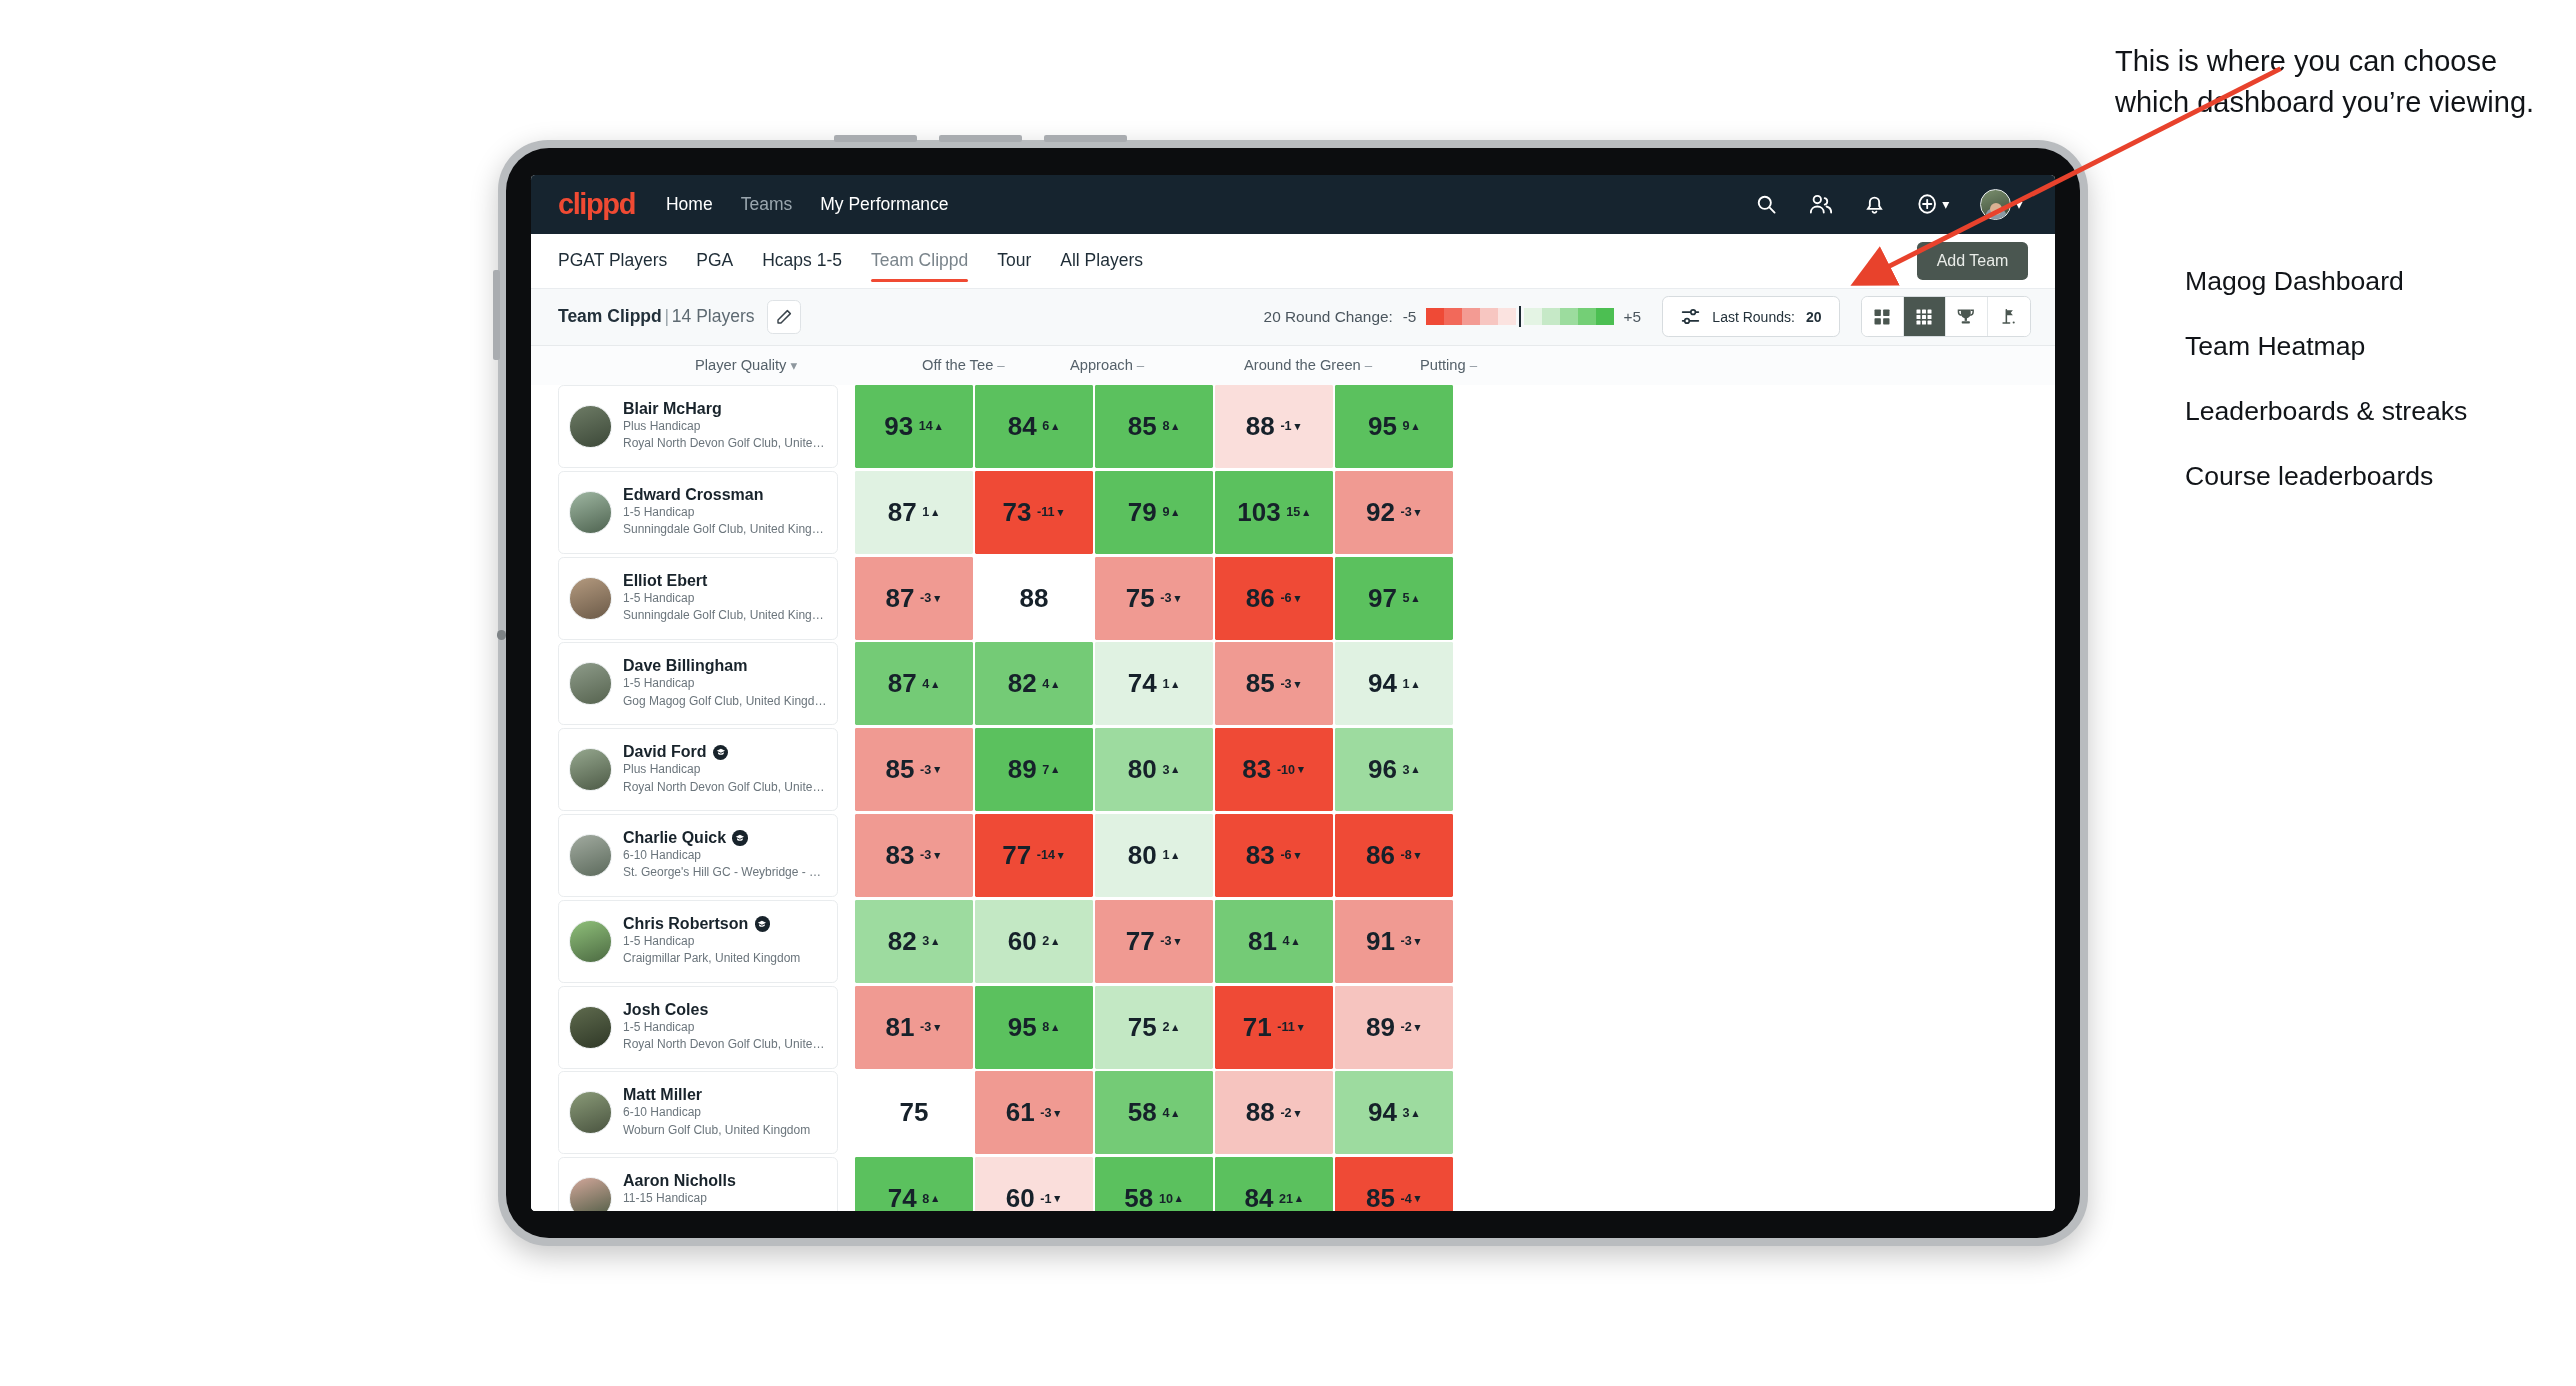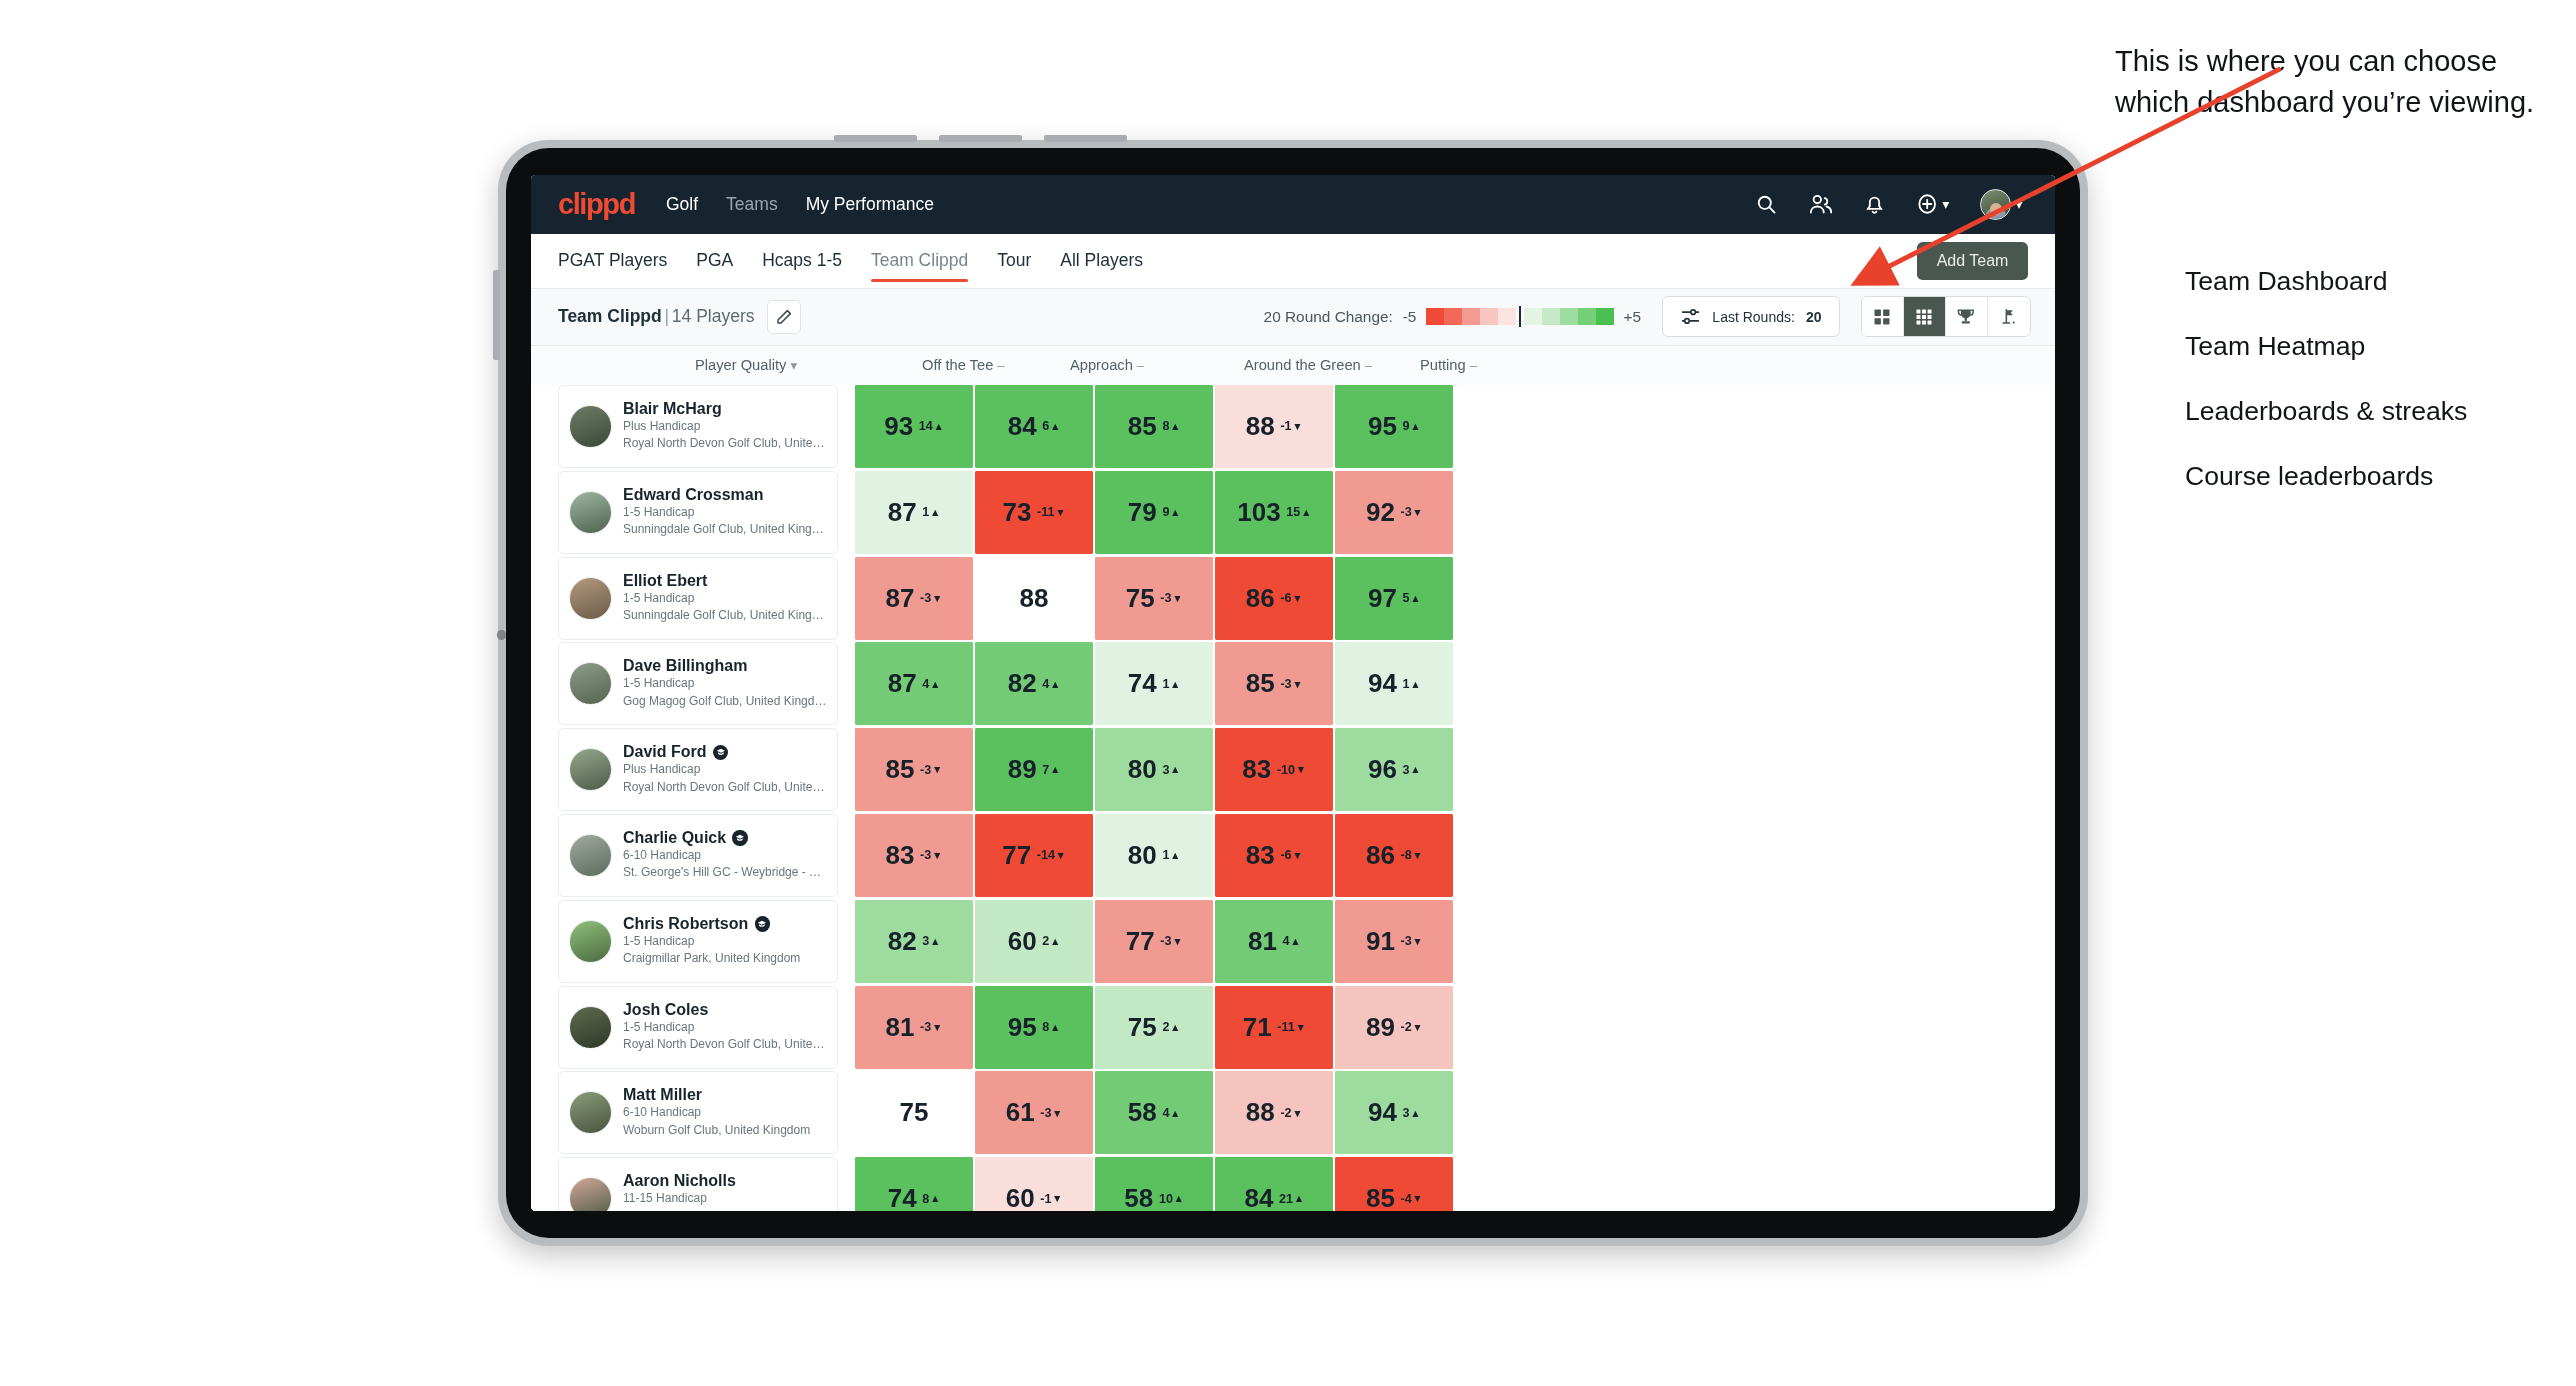--- a/index.html
+++ b/index.html
@@ -229,21 +229,21 @@
     <div class="btn-vol vol-c"></div>
     <div class="btn-vol pwr"></div>
     <div class="home-dot"></div>
 
     <div id="device-inner">
       <div id="screen">
 
         <div class="navbar">
           <div class="brand">clippd</div>
           <div class="nav-links">
-            <div class="nav-link">Golf</div>
+            <div class="nav-link">Home</div>
             <div class="nav-link dim">Teams</div>
             <div class="nav-link">My Performance</div>
           </div>
 
           <div class="nav-right">
             <div class="nav-icon">
               <svg width="22.4" height="22.4" viewBox="0 0 24 24" fill="none" stroke="#fff" stroke-width="2" stroke-linecap="round">
                 <circle cx="10.5" cy="10.5" r="6.5"></circle>
                   <line x1="15.5" y1="15.5" x2="21" y2="21"></line>
               </svg>
@@ -765,20 +765,20 @@
   <svg id="arrow-svg" viewBox="0 0 680 400" width="476" height="280">
     <defs>
       <marker id="ah" markerWidth="9" markerHeight="9" refX="7" refY="4.5" orient="auto">
         <path d="M0,0 L9,4.5 L0,9 z" fill="#e8422c"></path>
       </marker>
     </defs>
     <line x1="638" y1="18" x2="36" y2="322" stroke="#e8422c" stroke-width="7" marker-end="url(#ah)"></line>
   </svg>
 
   <div class="anno-list">
-    <div class="anno-item">Team Dashboard</div>
+    <div class="anno-item">Magog Dashboard</div>
     <div class="anno-item">Team Heatmap</div>
     <div class="anno-item">Leaderboards &amp; streaks</div>
     <div class="anno-item">Course leaderboards</div>
   </div>
 
 </div>
 
 
 </body></html>

